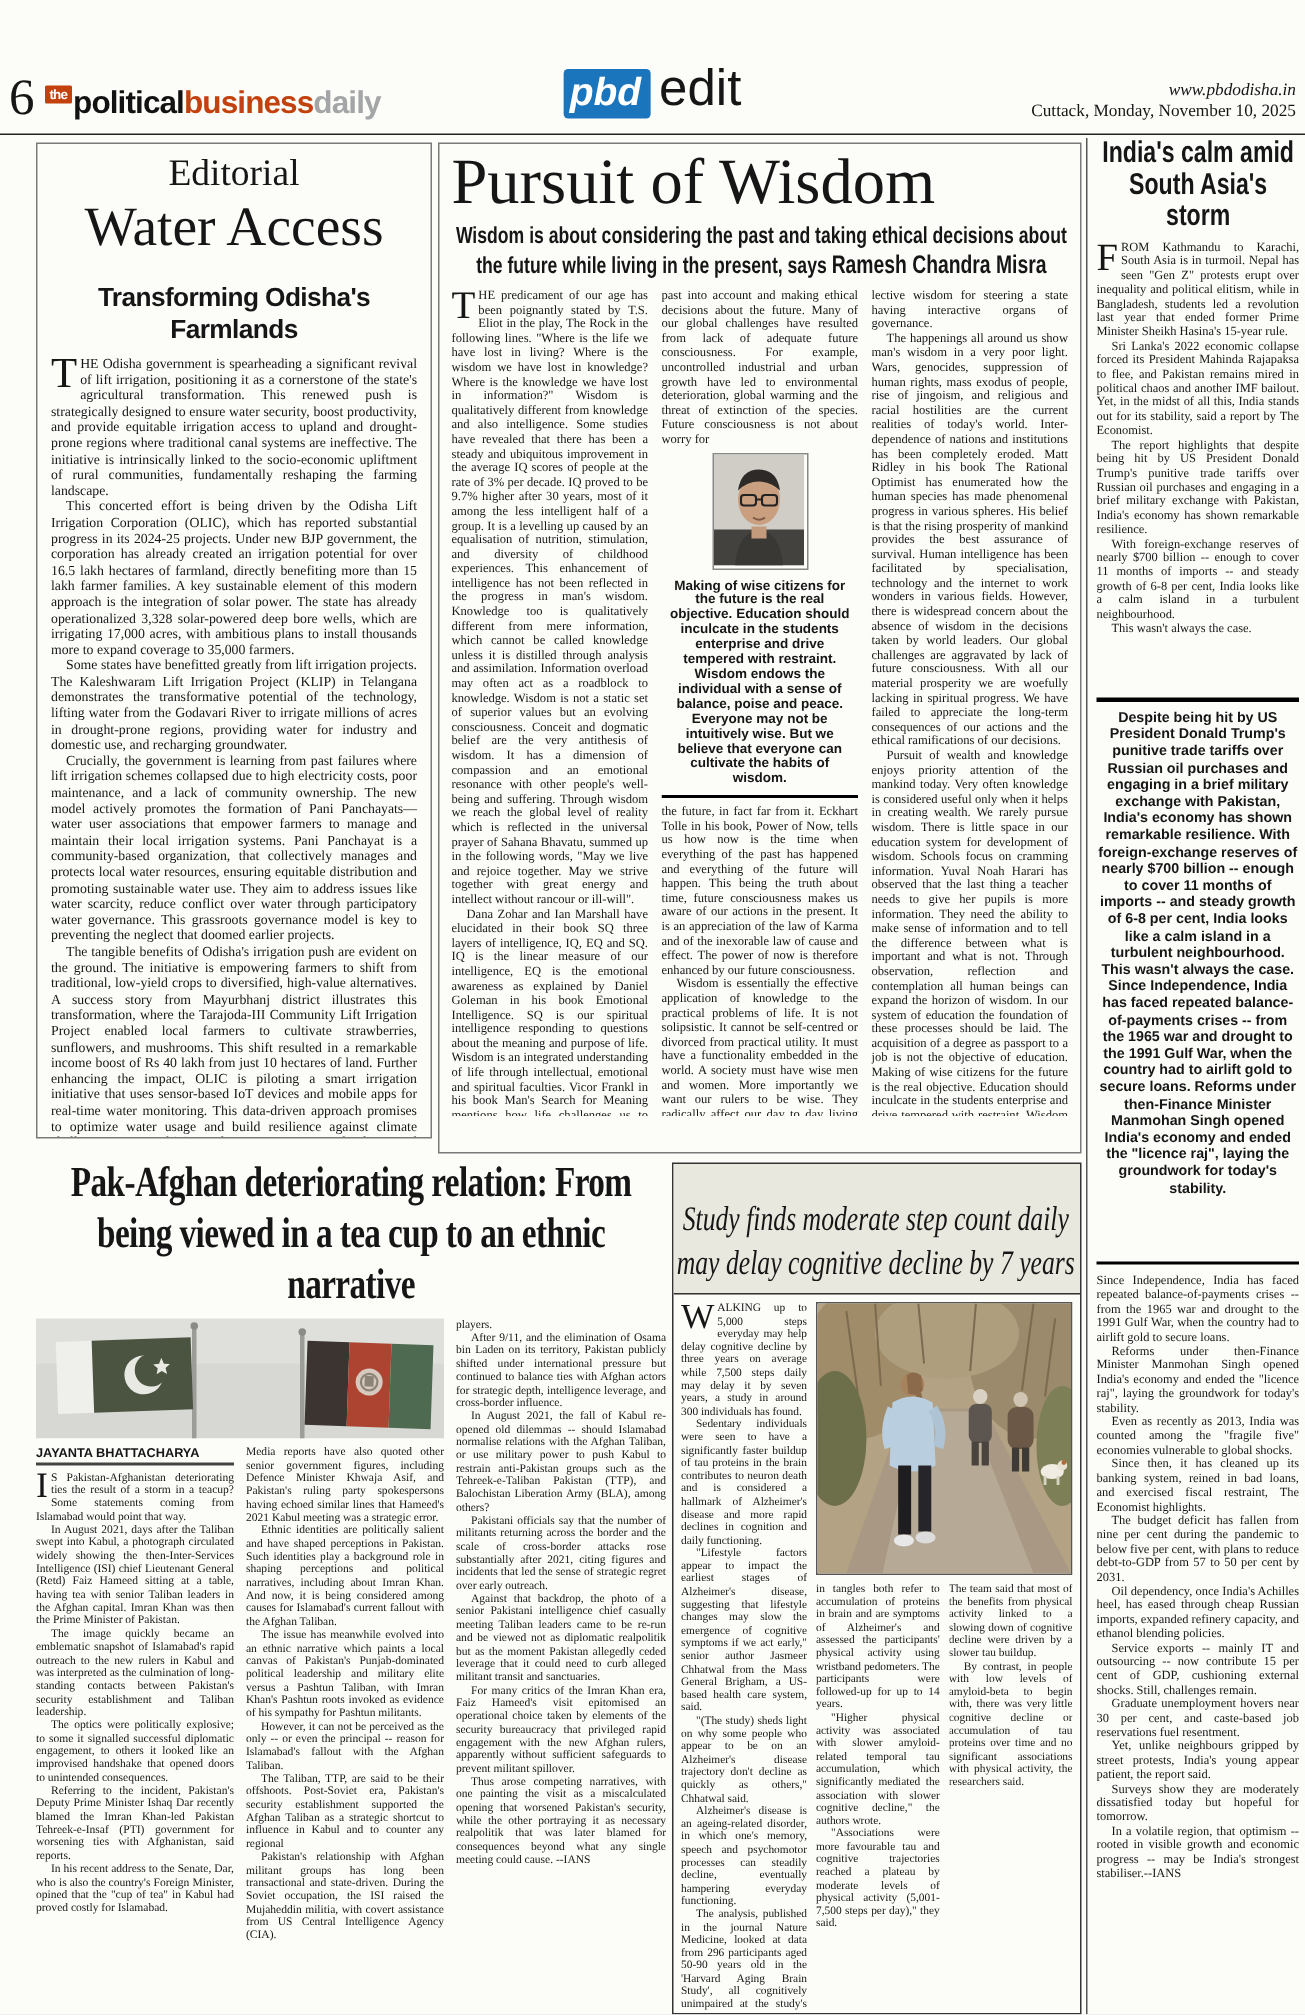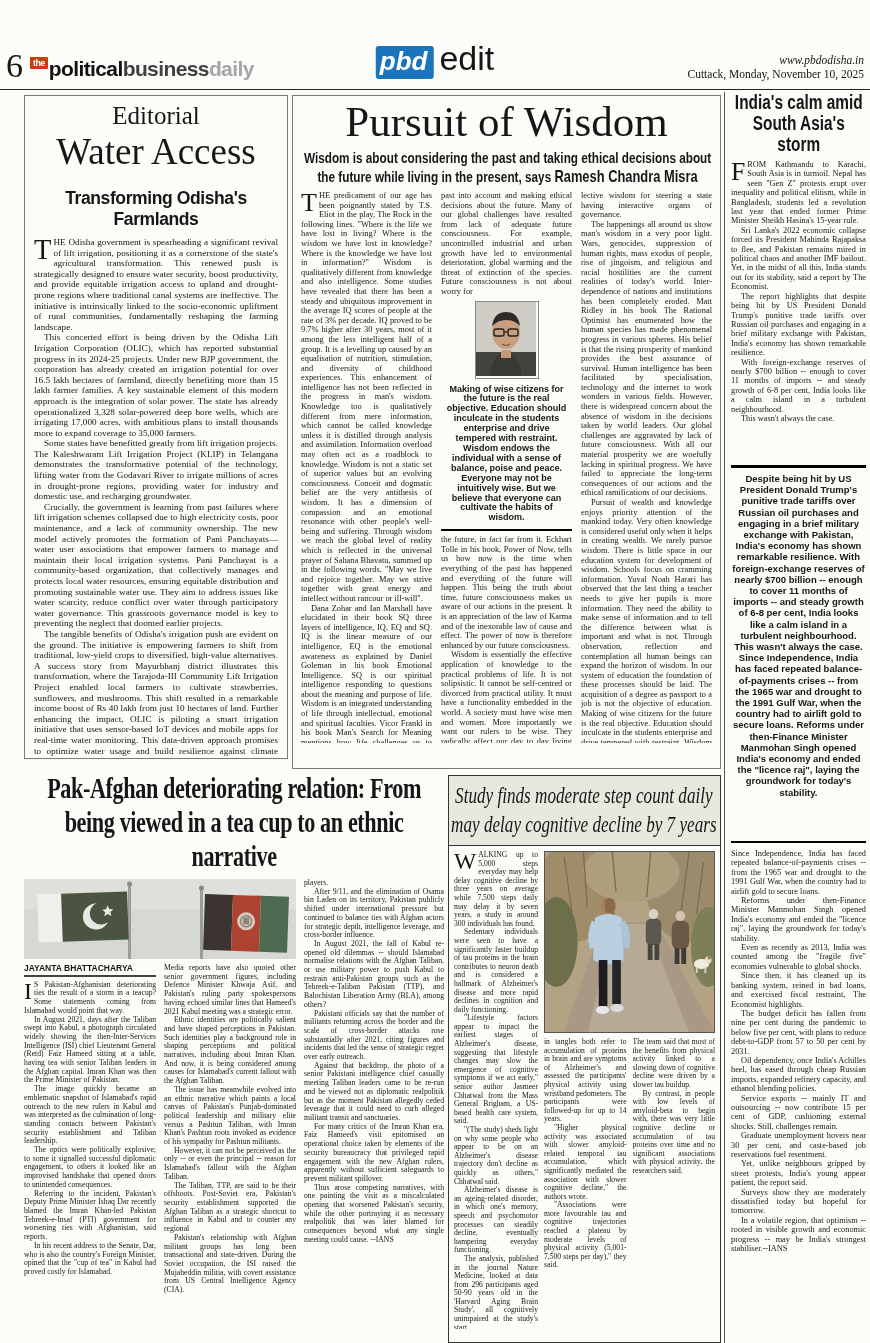--- a/index.html
+++ b/index.html
@@ -5,21 +5,21 @@
   html,body{margin:0;padding:0;background:#e8e8e8;}
   .page{position:relative;width:870px;height:1343px;background:#fcfcf9;color:#161616;
         font-family:"Liberation Serif",serif;overflow:hidden;margin:0 auto;}
   
   header{position:absolute;left:0;top:0;width:870px;height:89px;border-bottom:1.5px solid #222;}
   .pgnum{position:absolute;left:6px;bottom:4px;font-size:34px;font-family:"Liberation Serif",serif;}
   .brand{position:absolute;left:30px;bottom:8px;font-family:"Liberation Sans",sans-serif;
          font-weight:bold;font-size:21px;letter-spacing:-0.6px;}
   .b-the{display:inline-block;background:#c2410c;color:#fff;font-size:9px;padding:1px 3px;
          vertical-align:top;margin-right:1px;border-radius:1px;}
-  .b-pol{color:#121212;} .b-bus{color:#404040;} .b-day{color:#a3a5a7;}
+  .b-pol{color:#121212;} .b-bus{color:#c2410c;} .b-day{color:#a3a5a7;}
   .mast{position:absolute;left:50%;transform:translateX(-50%);bottom:10px;white-space:nowrap;}
   .m-pbd{display:inline-block;background:#1b75bc;color:#fff;font-family:"Liberation Sans",sans-serif;
          font-weight:bold;font-style:italic;font-size:26px;padding:0 6px 2px 4px;border-radius:3px;}
   .m-edit{font-family:"Liberation Sans",sans-serif;font-weight:normal;font-size:34px;margin-left:6px;}
   .hright{position:absolute;right:6px;bottom:8px;text-align:right;font-size:11.5px;line-height:14px;}
   .site{font-style:italic;}
   
   .body p{margin:0;text-align:justify;text-indent:10px;}
   .body p:first-child{text-indent:0;}
   .dropcap{text-indent:0 !important;}
@@ -29,21 +29,21 @@
   .editorial{position:absolute;left:24px;top:95px;width:264px;height:664px;border:1px solid #7a7a7a;
              padding:6px 9px;box-sizing:border-box;overflow:hidden;}
   .ed-label{text-align:center;font-size:25px;line-height:28px;}
   .ed-title{margin:2px 0 16px;text-align:center;font-size:37px;line-height:40px;font-weight:normal;}
   .ed-sub{margin:6px 0 7px;text-align:center;font-family:"Liberation Sans",sans-serif;
           font-weight:bold;font-size:17.5px;letter-spacing:-0.4px;}
   .ed-body{font-size:9.2px;line-height:10.6px;}
   
   .wisdom{position:absolute;left:292px;top:95px;width:429px;height:674px;border:1px solid #7a7a7a;
           padding:3px 8px;box-sizing:border-box;overflow:hidden;}
-  .w-title{margin:0;text-align:center;font-size:43px;line-height:46px;font-weight:normal;}
+  .w-title{margin:0;text-align:left;font-size:43px;line-height:46px;font-weight:normal;}
   .standfirst{width:545px;transform:scaleX(0.758);font-family:"Liberation Sans",sans-serif;
               font-weight:bold;font-size:15.5px;line-height:19px;text-align:center;margin:3px 0 5px;}
   .standfirst b{font-size:17px;}
   .wcols{display:flex;gap:9px;height:552px;overflow:hidden;}
   .wcol{flex:1;overflow:hidden;font-size:8.4px;line-height:9.6px;}
   .portrait{width:62px;height:76px;margin:4px auto 3px;border:1px solid #888;display:block;}
   .wquote{font-family:"Liberation Sans",sans-serif;font-weight:bold;font-size:9px;line-height:9.9px;
           text-align:center;padding:3px 1px 6px;border-bottom:2px solid #000;margin-bottom:4px;}
   
   .india{position:absolute;left:724px;top:92px;width:142px;height:1251px;border-left:1px solid #555;
@@ -64,21 +64,21 @@
   .pleft{width:272px;flex:none;display:flex;flex-direction:column;}
   .flags{width:272px;height:80px;flex:none;}
   .pcols2{display:flex;gap:8px;flex:1;overflow:hidden;margin-top:5px;}
   .pcol{flex:1;overflow:hidden;font-size:7.7px;line-height:8.7px;}
   .pby{font-family:"Liberation Sans",sans-serif;font-weight:bold;font-size:8.5px;
        border-bottom:2px solid #444;padding-bottom:2px;margin-bottom:4px;}
   .pcol3{width:140px;flex:none;overflow:hidden;font-size:7.7px;line-height:8.7px;}
   
   .study{position:absolute;left:448px;top:775px;width:273px;height:568px;border:1px solid #333;
          box-sizing:border-box;overflow:hidden;}
-  .s-head{background:#e9e8df;border-bottom:1px solid #333;padding:5px 0 6px;}
+  .s-head{background:#e9e8df;border-bottom:1px solid #333;padding:22px 0 6px;}
   .s-head .squeeze{display:block;width:362px;transform:scaleX(0.745);font-style:italic;
                    font-size:23px;line-height:29px;text-align:center;}
   .sbody{display:flex;gap:6px;padding:5px;height:478px;box-sizing:content-box;}
   .scol1{width:84px;flex:none;overflow:hidden;font-size:7.6px;line-height:8.6px;}
   .sright{flex:1;display:flex;flex-direction:column;overflow:hidden;}
   .walkphoto{width:100%;height:182px;flex:none;border:1px solid #555;box-sizing:border-box;}
   .scols2{display:flex;gap:6px;flex:1;overflow:hidden;margin-top:5px;}
   .scol{flex:1;overflow:hidden;font-size:7.6px;line-height:8.6px;}
   svg{display:block;}
 </style>

